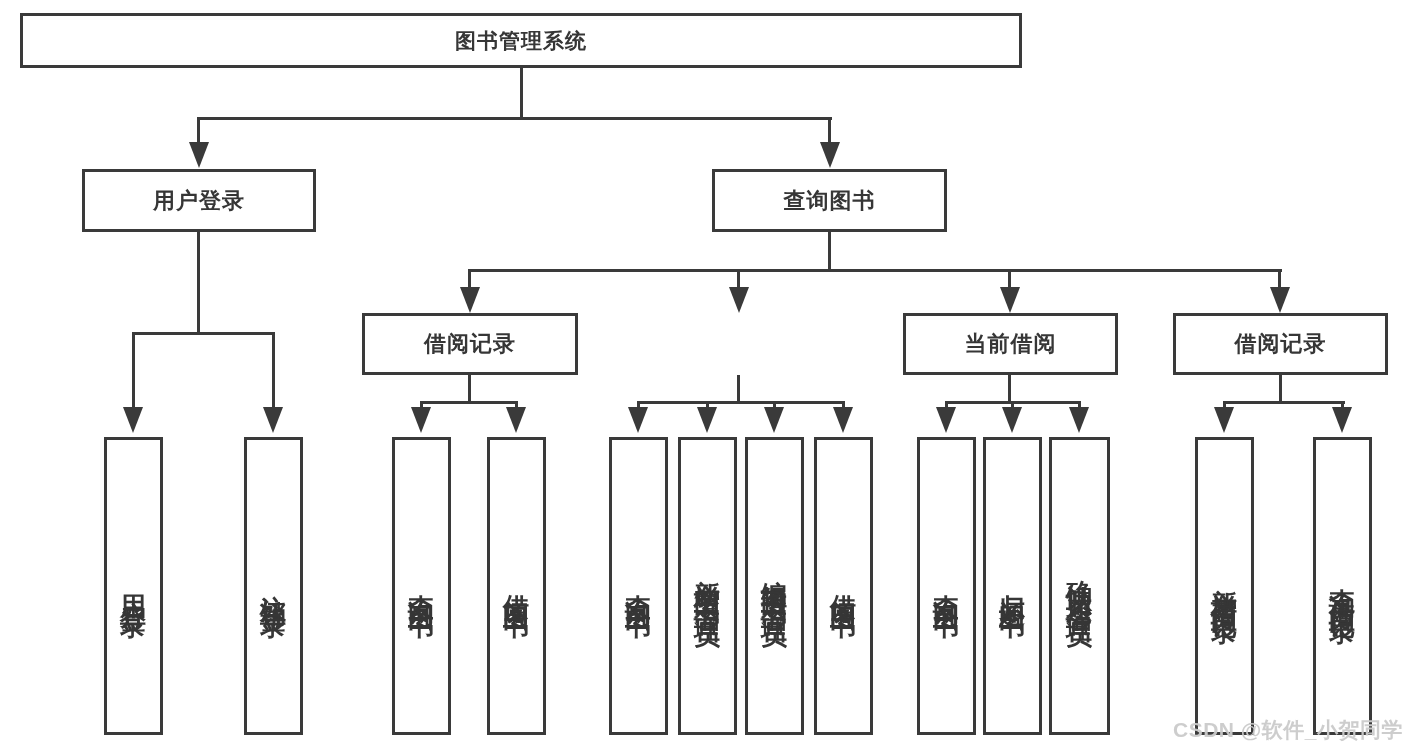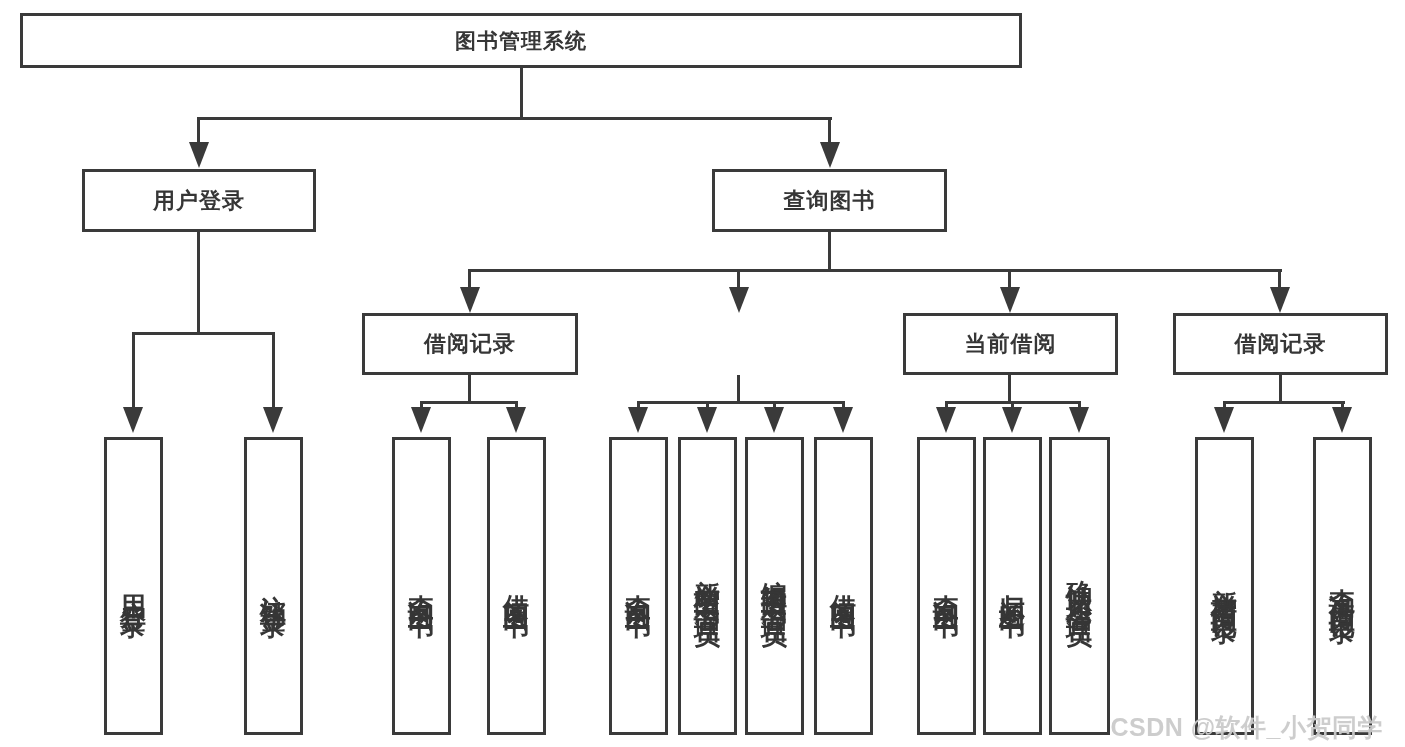--- a/index.html
+++ b/index.html
@@ -33,22 +33,22 @@
   .vl{position:absolute;width:3px;background:#3a3a3a;}
   .hl{position:absolute;height:3px;background:#3a3a3a;}
   .ar{
     position:absolute;width:0;height:0;
     border-left:10px solid transparent;
     border-right:10px solid transparent;
     border-top:26px solid #3a3a3a;
   }
   .watermark{
     position:absolute;
-    right:22px;bottom:3px;
-    font-size:25px;
+    right:2px;bottom:3px;
+    font-size:21px;
     color:rgba(202,202,202,0.95);
     z-index:5;
     letter-spacing:0.5px;
     white-space:nowrap;
   }
 </style>
 </head>
 <body>
 
 <div class="canvas">

